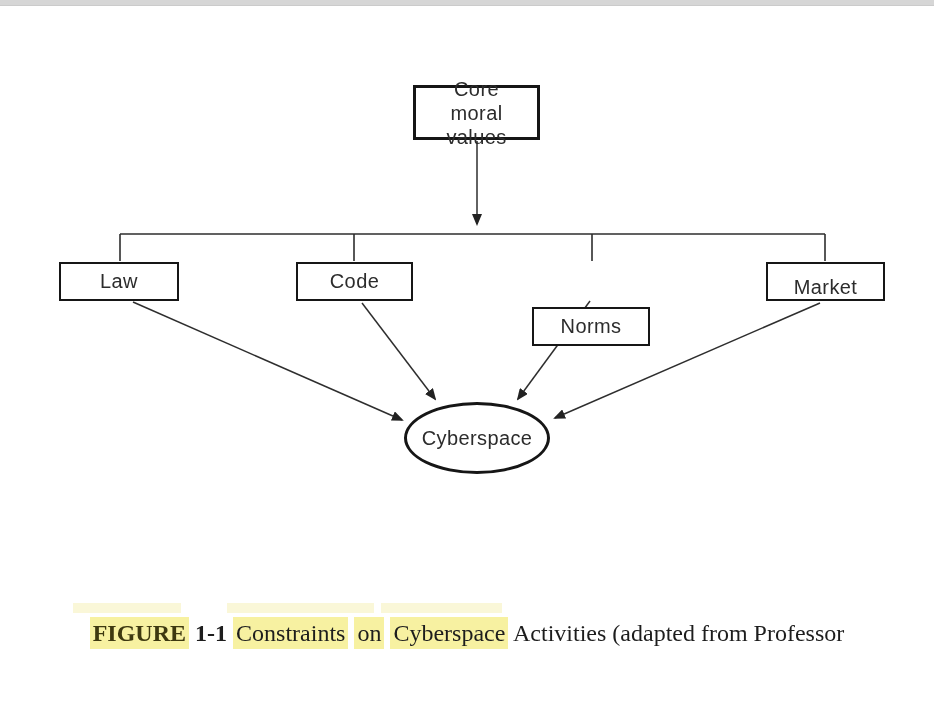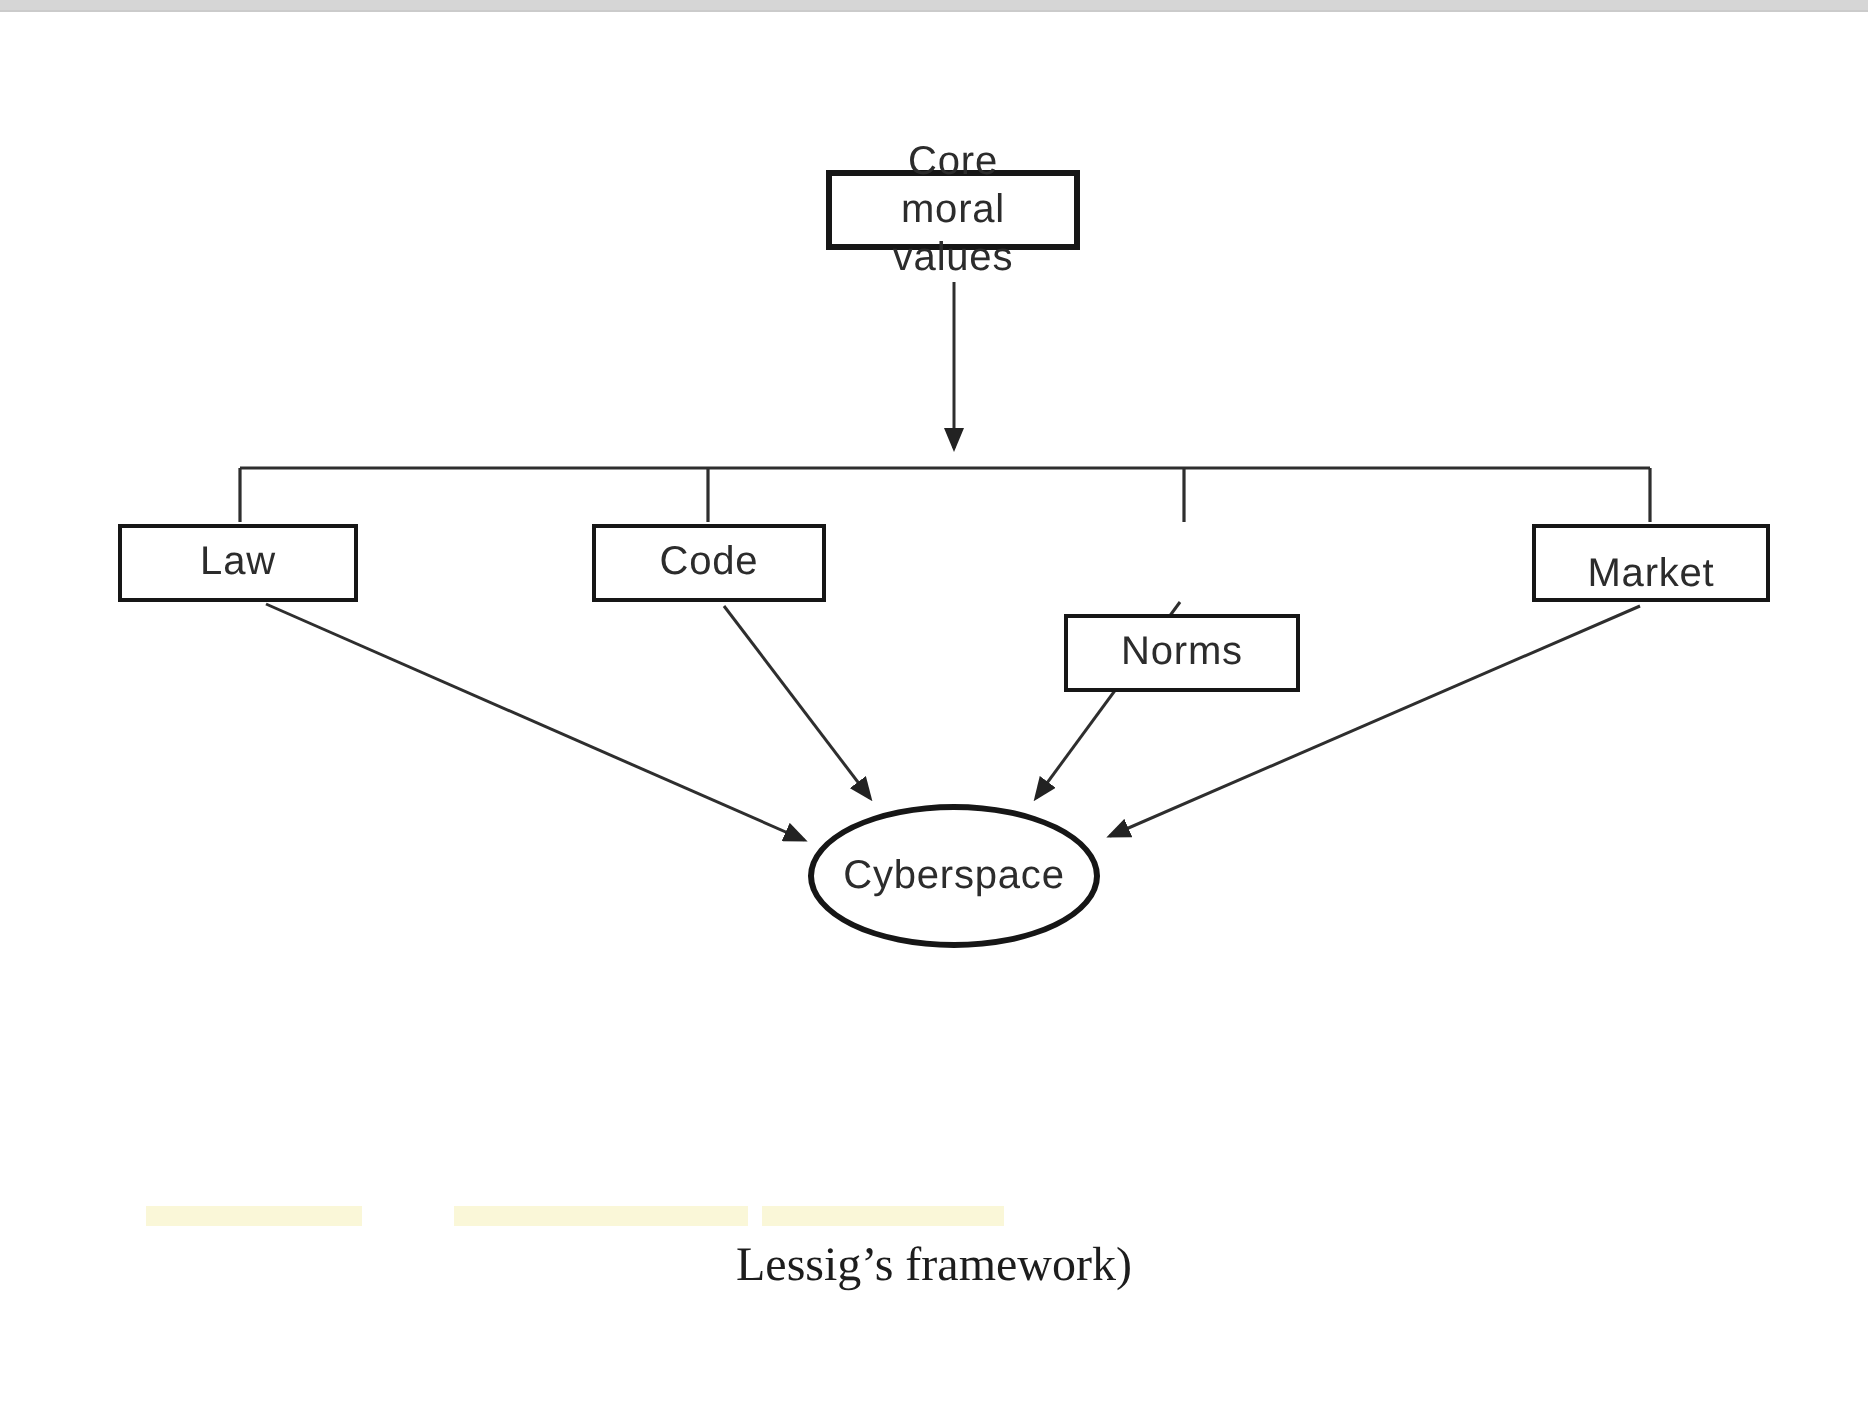--- a/index.html
+++ b/index.html
@@ -40,21 +40,21 @@
     align-items: center;
     justify-content: center;
     text-align: center;
     color: #2c2c2c;
     font-size: 20px;
     letter-spacing: 0.4px;
     box-sizing: border-box;
   }
   .node-core {
     left: 413px; top: 85px;
-    width: 127px; height: 40px;
+    width: 127px; height: 55px;
     border-width: 3px;
     line-height: 24px;
     padding: 0 12px;
   }
   .node-law    { left: 59px;  top: 262px; width: 120px; height: 39px; }
   .node-code   { left: 296px; top: 262px; width: 117px; height: 39px; }
   .node-norms  { left: 532px; top: 262px; width: 118px; height: 39px; margin-top: 45px; }
   .node-market { left: 766px; top: 262px; width: 119px; height: 39px; align-items: flex-end; }
 
   .node-ellipse {
@@ -148,14 +148,21 @@
 
 <div class="node-ellipse">
   <span>Cyberspace</span>
 </div>
 
 <div class="faint-band faint-1"></div>
 <div class="faint-band faint-2"></div>
 <div class="faint-band faint-3"></div>
 
 <div class="caption">
-  <div>Lessig’s framework)</div>
+  <div>
+    <span class="hl bold figure-word">FIGURE</span>
+    <span class="bold">1-1</span>
+    <span class="hl">Constraints</span>
+    <span class="hl">on</span>
+    <span class="hl">Cyberspace</span>
+    <span>Activities (adapted from Professor</span>
+  </div>
 </div>
 
 </body></html>

